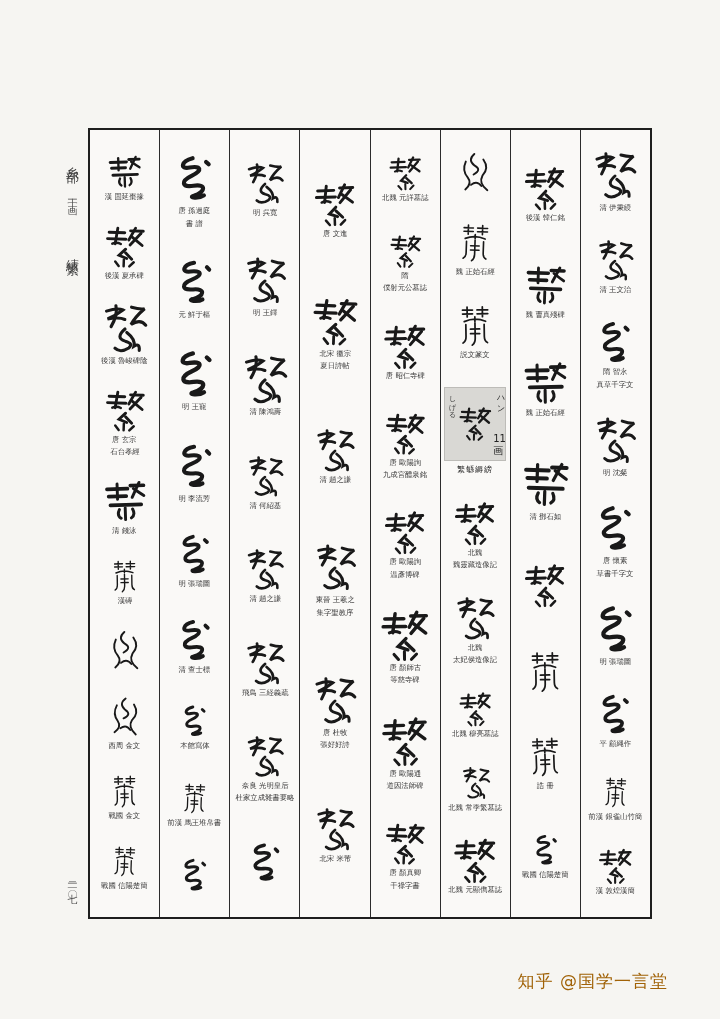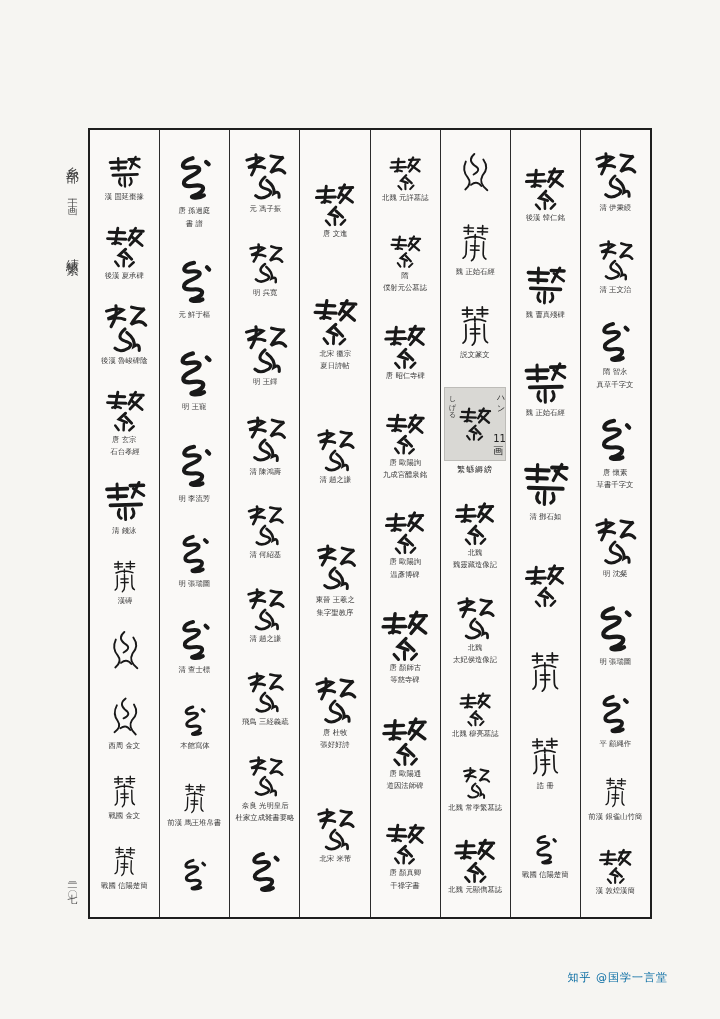--- a/index.html
+++ b/index.html
@@ -65,21 +65,21 @@
   .hw-kun{writing-mode:vertical-rl;text-orientation:upright;font-size:7px;color:#333;}
   .hw-center{flex:1;display:flex;align-items:center;justify-content:center;}
   .hw-center .glyph{width:36px;height:36px;}
   .hw-right{display:flex;flex-direction:column;justify-content:space-between;align-items:center;}
   .hw-on{writing-mode:vertical-rl;text-orientation:upright;font-size:8px;color:#222;}
   .hw-strokes{font-size:10px;color:#222;}
   .hw-variants{font-size:9px;color:#222;margin-top:2px;letter-spacing:1px;white-space:nowrap;transform:scale(0.9);}
   
   .watermark{
     position:absolute;right:52px;top:970px;
-    font-size:11px;color:#0369a1;letter-spacing:1px;
+    font-size:17px;color:#a16207;letter-spacing:1px;
   }
   svg.defs{position:absolute;width:0;height:0;}
 </style>
 </head>
 <body>
 
 <svg class="defs" xmlns="http://www.w3.org/2000/svg">
   <symbol id="g-kai" viewBox="0 0 60 60">
     <g fill="none" stroke="currentColor" stroke-linecap="round">
       <path stroke-width="4" d="M7 10 H29"></path>
@@ -263,26 +263,20 @@
         <div class="lbl">前漢 馬王堆帛書</div>
       </div>
       <div class="cell">
         <svg class="glyph sm" aria-label="繁">
           <use href="#g-cao" xlink:href="#g-cao"></use>
         </svg>
       </div>
     </div>
     <div class="col">
       <div class="cell">
-        <svg class="glyph lg" aria-label="繁">
-          <use href="#g-xing" xlink:href="#g-xing"></use>
-        </svg>
-        <div class="lbl">元 馮子振</div>
-      </div>
-      <div class="cell">
         <svg class="glyph md" aria-label="繁">
           <use href="#g-xing" xlink:href="#g-xing"></use>
         </svg>
         <div class="lbl">明 呉寛</div>
       </div>
       <div class="cell">
         <svg class="glyph lg" aria-label="繁">
           <use href="#g-xing" xlink:href="#g-xing"></use>
         </svg>
         <div class="lbl">明 王鐸</div>
@@ -550,30 +544,30 @@
       </div>
       <div class="cell">
         <svg class="glyph md" aria-label="績">
           <use href="#g-cao" xlink:href="#g-cao"></use>
         </svg>
         <div class="lbl">隋 智永</div>
         <div class="lbl">真草千字文</div>
       </div>
       <div class="cell">
         <svg class="glyph lg" aria-label="績">
+          <use href="#g-xing" xlink:href="#g-xing"></use>
+        </svg>
+        <div class="lbl">明 沈粲</div>
+      </div>
+      <div class="cell">
+        <svg class="glyph lg" aria-label="績">
           <use href="#g-cao" xlink:href="#g-cao"></use>
         </svg>
         <div class="lbl">唐 懷素</div>
         <div class="lbl">草書千字文</div>
-      </div>
-      <div class="cell">
-        <svg class="glyph lg" aria-label="績">
-          <use href="#g-xing" xlink:href="#g-xing"></use>
-        </svg>
-        <div class="lbl">明 沈粲</div>
       </div>
       <div class="cell">
         <svg class="glyph lg" aria-label="績">
           <use href="#g-cao" xlink:href="#g-cao"></use>
         </svg>
         <div class="lbl">明 張瑞圖</div>
       </div>
       <div class="cell">
         <svg class="glyph md" aria-label="績">
           <use href="#g-cao" xlink:href="#g-cao"></use>

